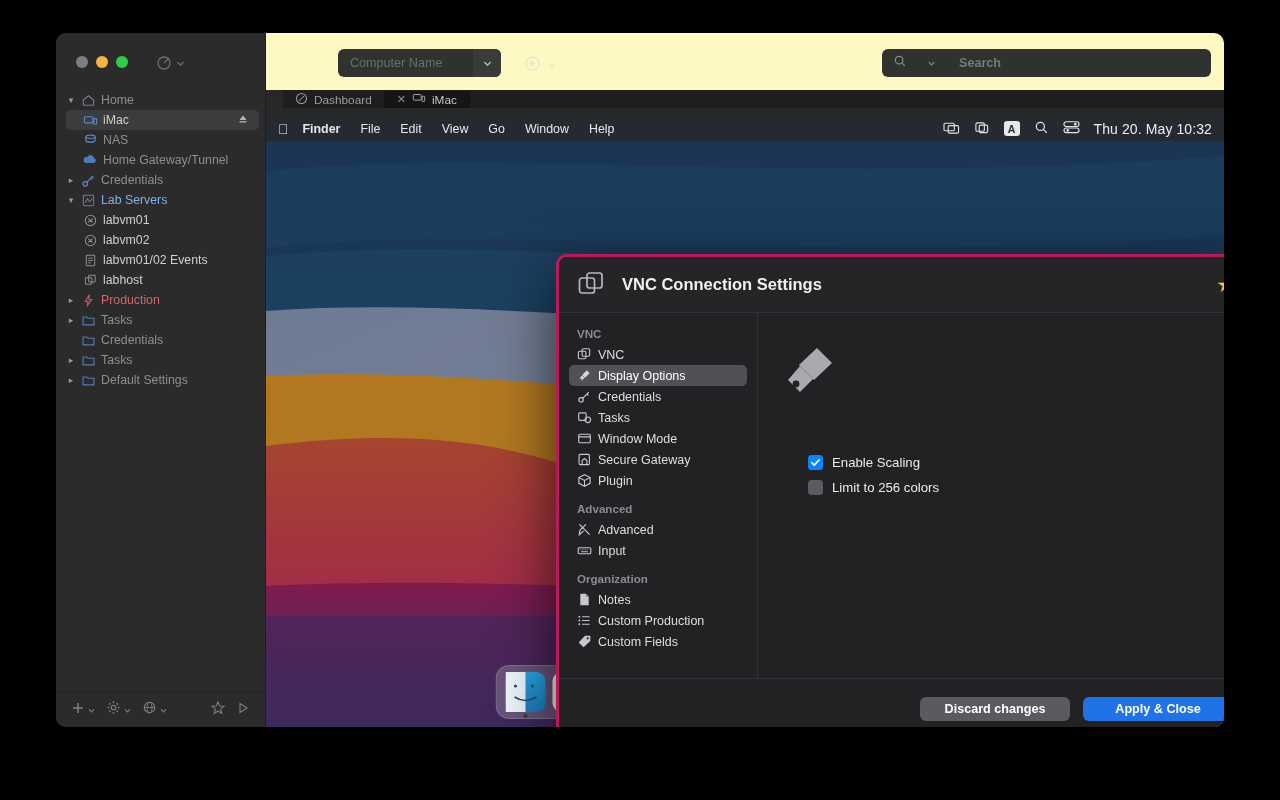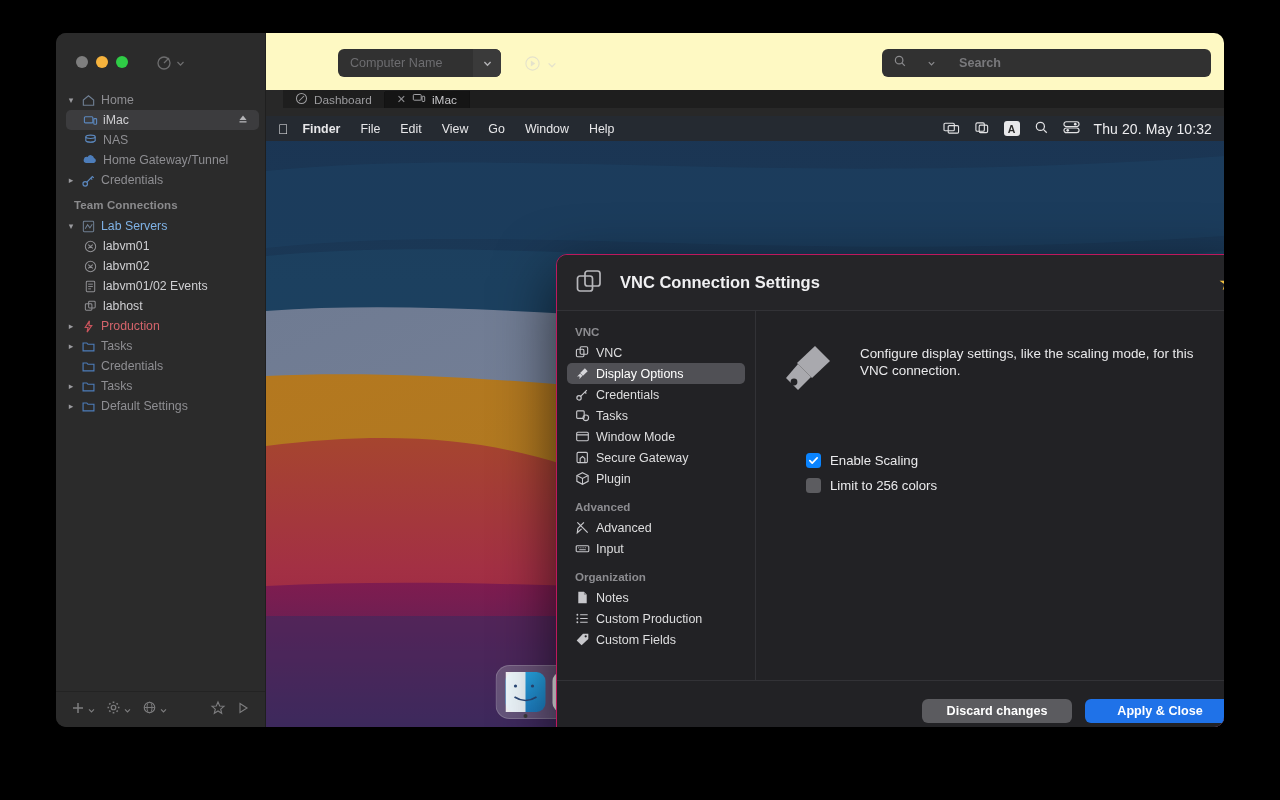--- a/index.html
+++ b/index.html
@@ -145,21 +145,21 @@
     position: absolute; top: -3px; right: -3px; width: 16px; height: 16px; border-radius: 50%;
     background: #e8453c; color: #fff; font-size: 10px; font-weight: 700;
     display: flex; align-items: center; justify-content: center; border: 1px solid rgba(0,0,0,.12);
   }
 
   
   .dialog {
     position: absolute; left: 290px; top: 138px;
     width: 700px; height: 487px;
     background: #222225; border-radius: 11px;
-    border: 1px solid #be185d;
+    border: 3px solid #be185d;
     box-shadow: 0 20px 60px rgba(0,0,0,.65);
     overflow: hidden; display: flex; flex-direction: column;
   }
   .dlg-head {
     height: 56px; display: flex; align-items: center; padding: 0 18px;
     border-bottom: 1px solid #323236; background: #252528; flex: 0 0 56px;
   }
   .dlg-head .hicon { margin-right: 15px; display: flex; }
   .dlg-title { font-size: 16.5px; font-weight: 700; color: #f0f0f2; flex: 1; }
   .dlg-star { color: #f4c340; font-size: 21px; line-height: 1; }
@@ -292,21 +292,20 @@
           <span class="twist">▸</span>
           <span class="sicon">
             <svg width="15" height="15" viewBox="0 0 16 16">
                 <circle cx="4.5" cy="11.5" r="2.4" fill="none" stroke="#5b87bd" stroke-width="1.3"></circle>
                 <path d="M6.2 9.8 L12.5 3.5 M10.5 5.5 L12 7 M12.2 3.8 L13.6 5.2" stroke="#5b87bd" stroke-width="1.3" fill="none"></path>
               </svg>
           </span>
           <span class="slabel muted">Credentials</span>
         </div>
 
-        <div class="sb-group-title">Team Connections</div>
 
         <div class="sb-row ind-0">
           <span class="twist">▾</span>
           <span class="sicon">
             <svg width="15" height="15" viewBox="0 0 16 16">
                 <rect x="2.5" y="2.5" width="11" height="11" rx="1" fill="none" stroke="#6f7f93" stroke-width="1.1"></rect>
                 <path d="M4.5 10.5 L7 6 L9.5 9.5 L12 5.5" fill="none" stroke="#6f7f93" stroke-width="1.1"></path>
               </svg>
           </span>
           <span class="slabel blue-txt">Lab Servers</span>
@@ -821,21 +820,20 @@
 
           <div class="dlg-content">
             <div class="desc">
               <div class="desc-icon">
                 <svg width="56" height="52" viewBox="0 0 56 52">
                   <path d="M33 4 L48 19 L30 36 L15 21 Z" fill="#a9a9ae"></path>
                   <path d="M16 22 L29 35 L16 48 L4 36 Z" fill="#a9a9ae"></path>
                   <circle cx="12" cy="40" r="3.4" fill="#222225"></circle>
                 </svg>
               </div>
-              <div class="desc-text">Configure display settings, like the scaling mode, for this VNC connection.</div>
             </div>
 
             <div class="checks">
               <div class="chk-row">
                 <span class="chk on">
                   <svg width="11" height="11" viewBox="0 0 12 12">
                       <path d="M2 6.2 L4.6 8.8 L10 3.2" fill="none" stroke="#fff" stroke-width="1.8" stroke-linecap="round" stroke-linejoin="round"></path>
                     </svg>
                 </span>
                 <span class="chk-label">Enable Scaling</span>

